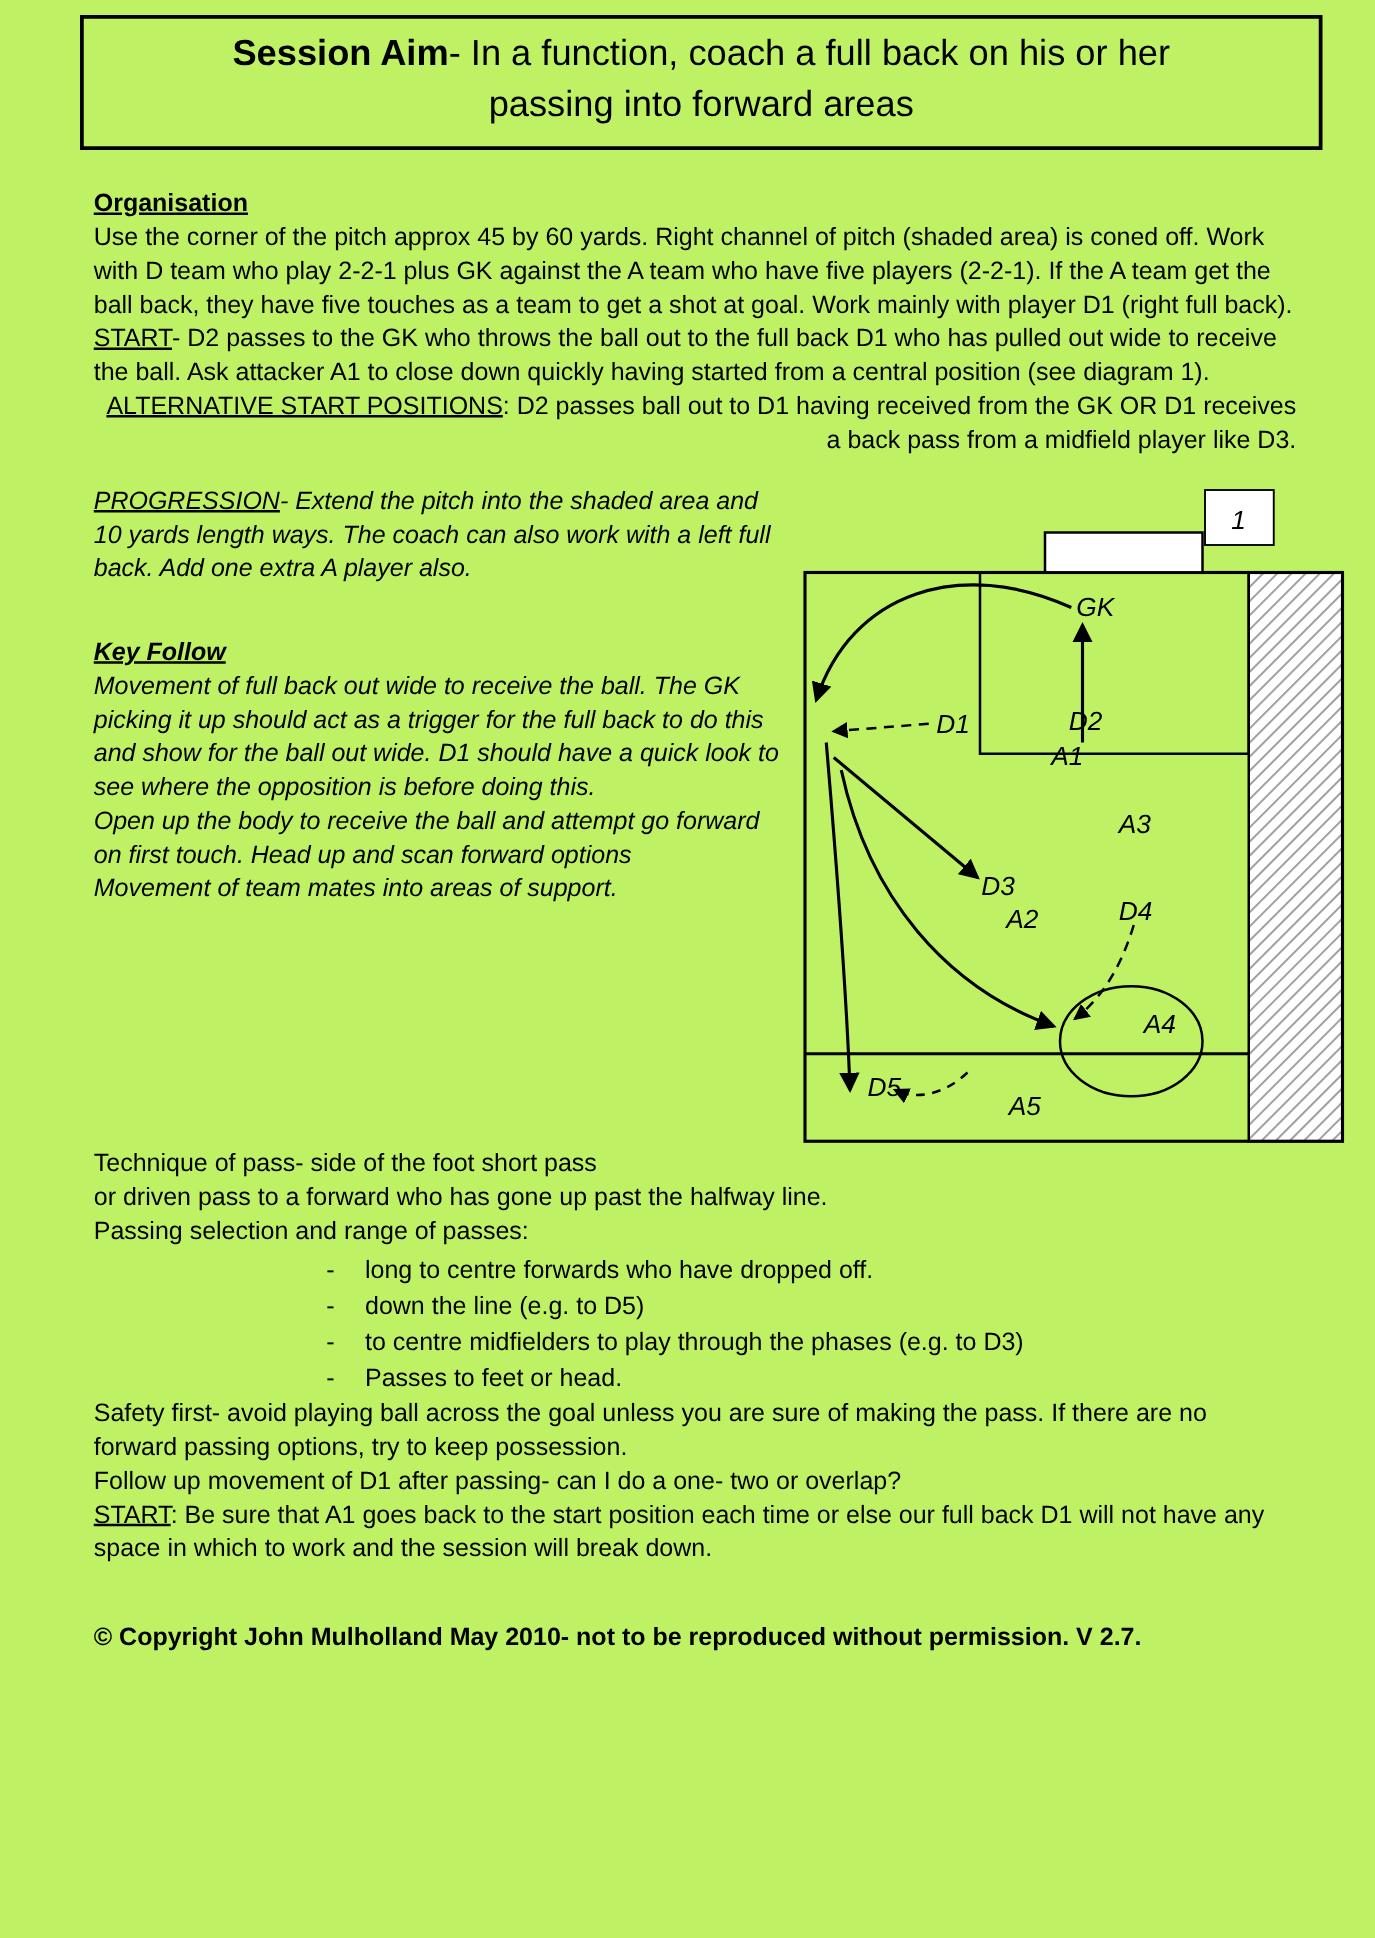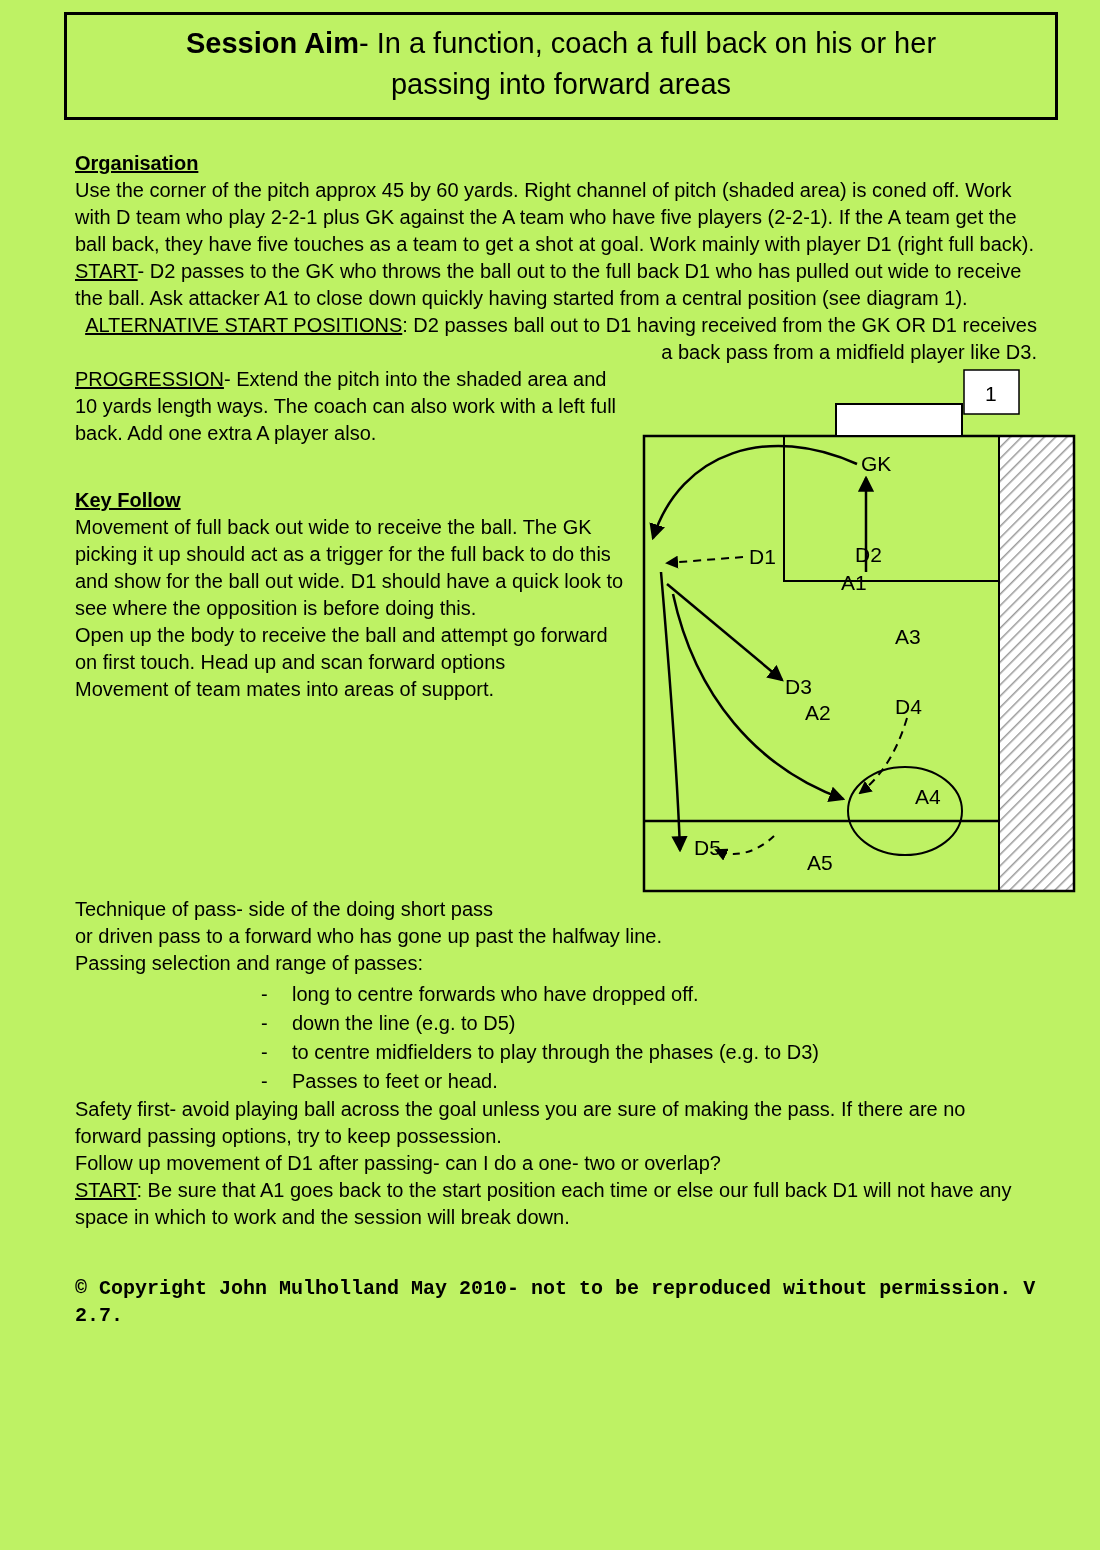--- a/index.html
+++ b/index.html
@@ -8,37 +8,37 @@
   .title-box{margin:12px 42px 0 64px;border:3px solid #000;padding:8px 24px 12px;text-align:center;font-size:29px;line-height:41px;white-space:pre-line;}
   .bold{font-weight:bold;}
   .u{text-decoration:underline;}
   .content{padding:0 63px 0 75px;font-size:20px;line-height:27px;}
   .content p{margin:0;}
   .heading{font-size:20px;font-weight:bold;text-decoration:underline;}
   .h-org{margin-top:30px;}
   .p-org{margin-top:5px;}
   .p-start{margin-top:27px;}
   .p-alt{margin-top:5px;text-align:right;}
-  .two-col{display:flex;}
+  .two-col{display:flex;margin-top:22px;font-style:italic;}
   .left-col{flex:0 0 552px;}
   .p-prog{margin-top:4px;}
   .h-kf{margin-top:40px;}
   .p-kf1{margin-top:38px;}
   .p-kf2{margin-top:30px;}
   .p-kf3{margin-top:32px;}
   .diagram{flex:1;display:flex;justify-content:flex-end;align-items:flex-start;margin-right:-42px;}
   .p-tech{margin-top:24px;white-space:pre-line;}
   .p-passintro{margin-top:28px;}
   .bullets{margin:3px 0 0 186px;}
   .bullet-row{display:flex;line-height:29px;}
   .bullet-dash{width:31px;flex:0 0 31px;}
   .p-safety{margin-top:28px;}
   .p-follow{margin-top:32px;}
   .p-hint{margin-top:32px;}
-  .footer{margin-top:44px;font-family:Liberation Mono, monospace;font-weight:bold;font-size:20px;}
+  .footer{margin-top:44px;font-family:Liberation Sans, sans-serif;font-weight:bold;font-size:20px;}
   svg text{font-size:21px;fill:#000;font-family:"Liberation Sans","DejaVu Sans",sans-serif;}
 </style>
 </head>
 <body>
 
 <div class="page">
 
   <div class="title-box"><span class="bold">Session Aim</span><span>- In a function, coach a full back on his or her
 passing into forward areas</span></div>
 
@@ -102,21 +102,21 @@
           <text x="146" y="328">D3</text>
           <text x="166" y="354">A2</text>
           <text x="256" y="348">D4</text>
           <text x="276" y="438">A4</text>
           <text x="55" y="489">D5</text>
           <text x="168" y="504">A5</text>
         </svg>
       </div>
     </div>
 
-    <p class="p-tech">Technique of pass- side of the doing short pass
+    <p class="p-tech">Technique of pass- side of the foot short pass
 or driven pass to a forward who has gone up past the halfway line.</p>
 
     <p class="p-passintro">Passing selection and range of passes:</p>
     <div class="bullets">
       <div class="bullet-row">
           <span class="bullet-dash">-</span>
           <span>long to centre forwards who have dropped off.</span>
         </div>
       <div class="bullet-row">
           <span class="bullet-dash">-</span>

